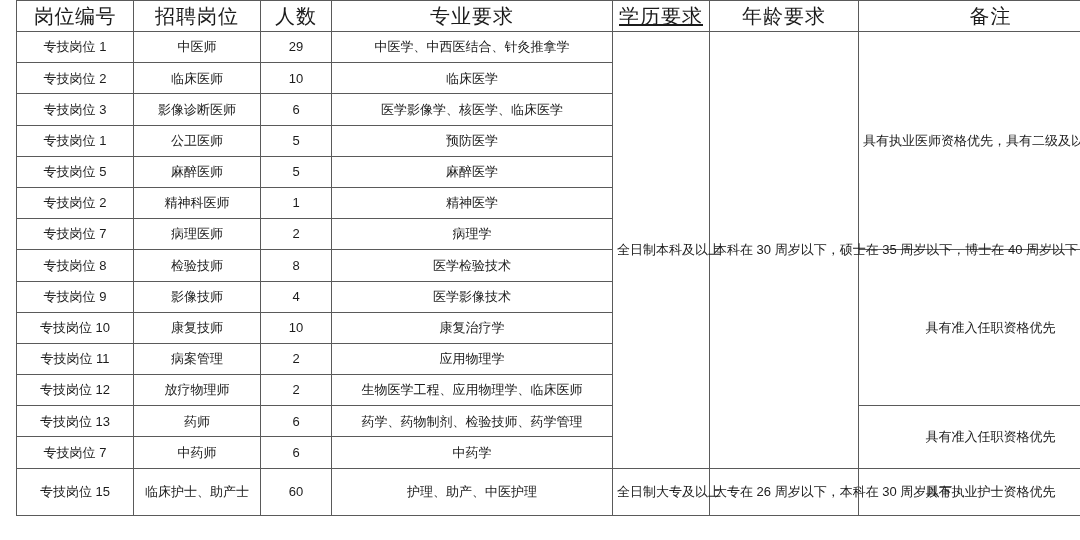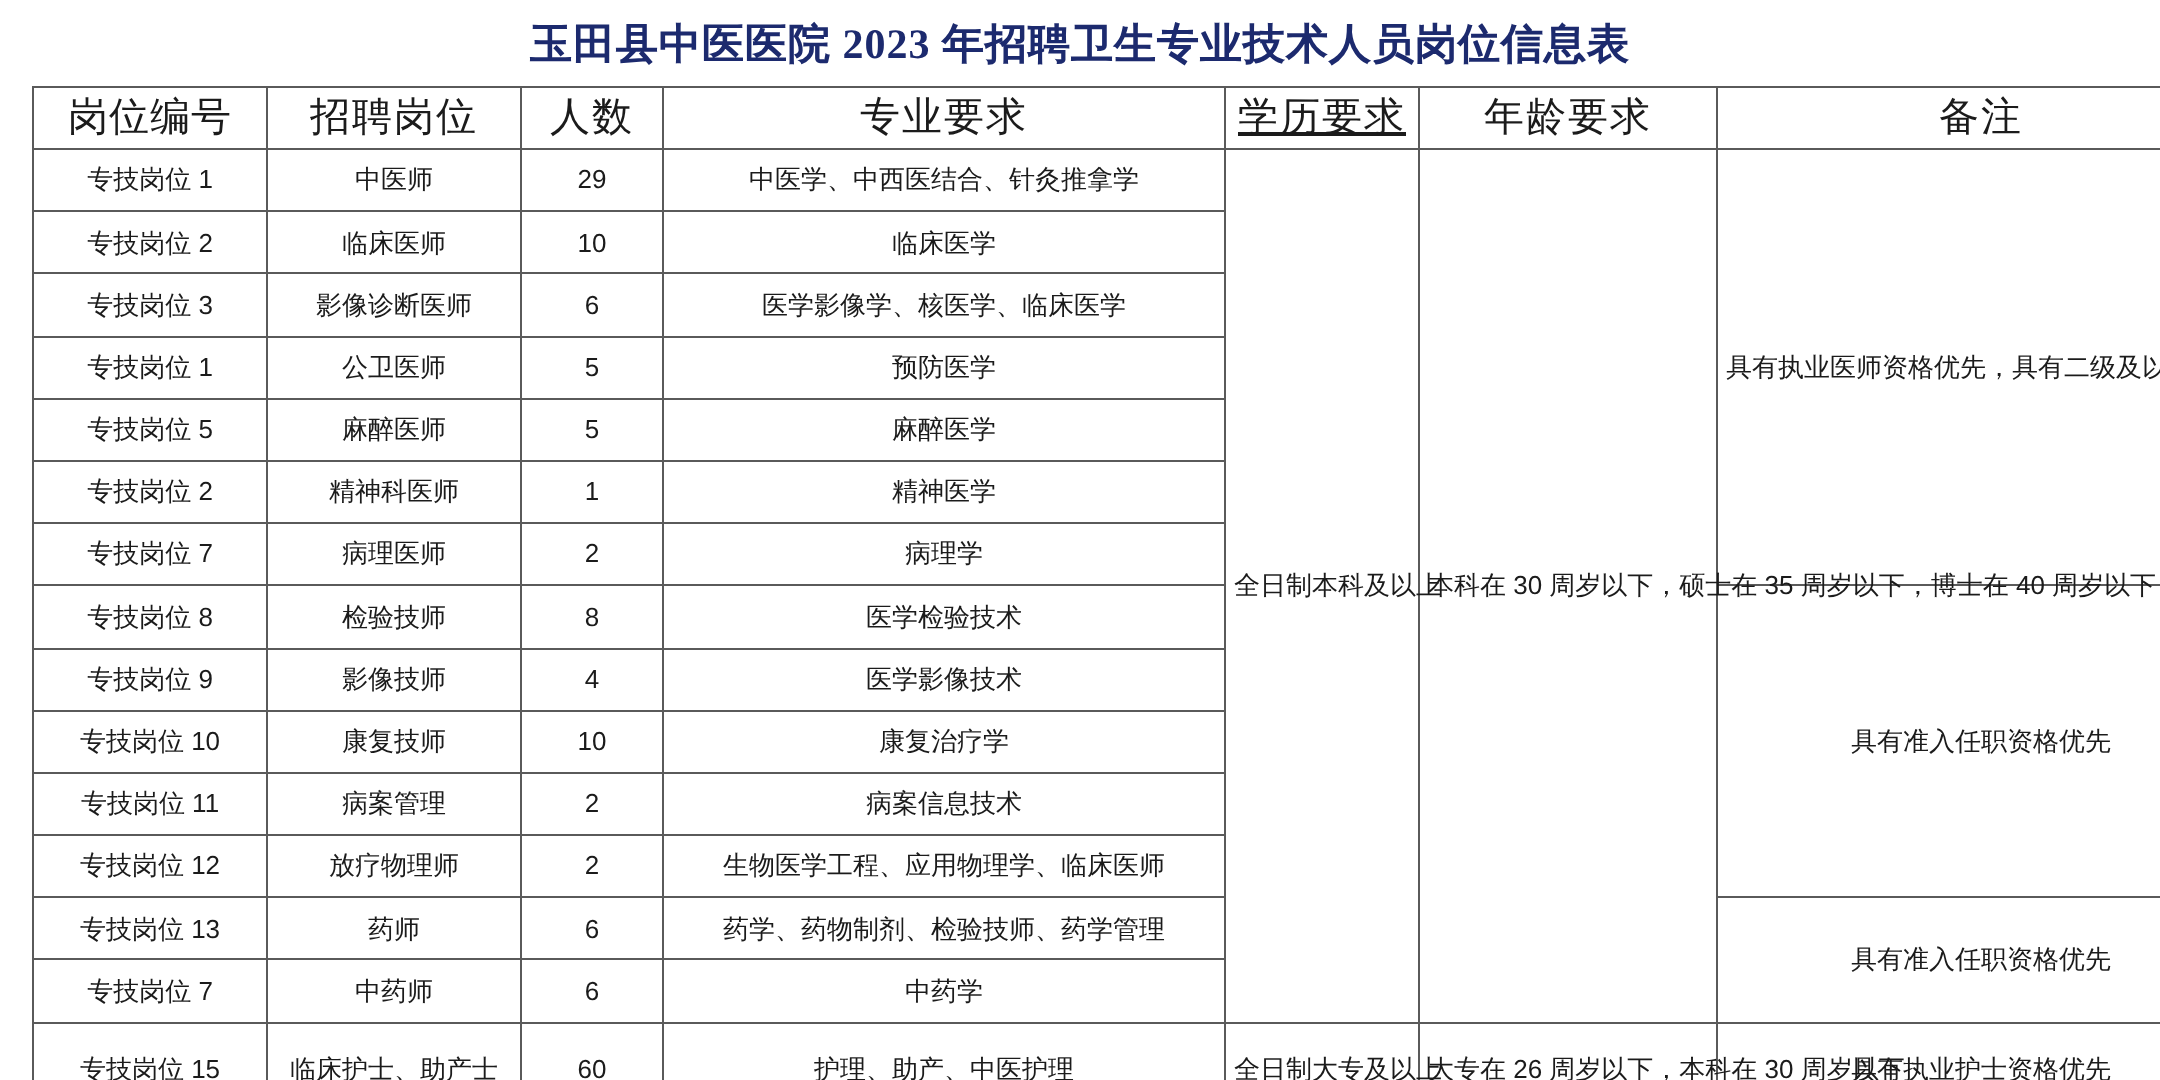--- a/index.html
+++ b/index.html
@@ -67,21 +67,20 @@
     line-height: 1.65;
     padding: 2px 10px;
   }
   .lastrow td { height: 46px; }
 </style>
 </head>
 <body>
 
 <div class="page">
 
-  <div class="doc-title">玉田县中医医院 2023 年招聘卫生专业技术人员岗位信息表</div>
 
   <table class="job-table">
     <thead>
       <tr>
         <td class="c-code">岗位编号</td>
         <td class="c-post">招聘岗位</td>
         <td class="c-num">人数</td>
         <td class="c-major">专业要求</td>
         <td class="c-edu">学历要求</td>
         <td class="c-age">年龄要求</td>
@@ -161,21 +160,21 @@
         <td>专技岗位 10</td>
         <td>康复技师</td>
         <td>10</td>
         <td>康复治疗学</td>
       </tr>
 
       <tr>
         <td>专技岗位 11</td>
         <td>病案管理</td>
         <td>2</td>
-        <td>病案信息技术</td>
+        <td>应用物理学</td>
       </tr>
 
       <tr>
         <td>专技岗位 12</td>
         <td>放疗物理师</td>
         <td>2</td>
         <td>生物医学工程、应用物理学、临床医师</td>
       </tr>
 
       <tr>

